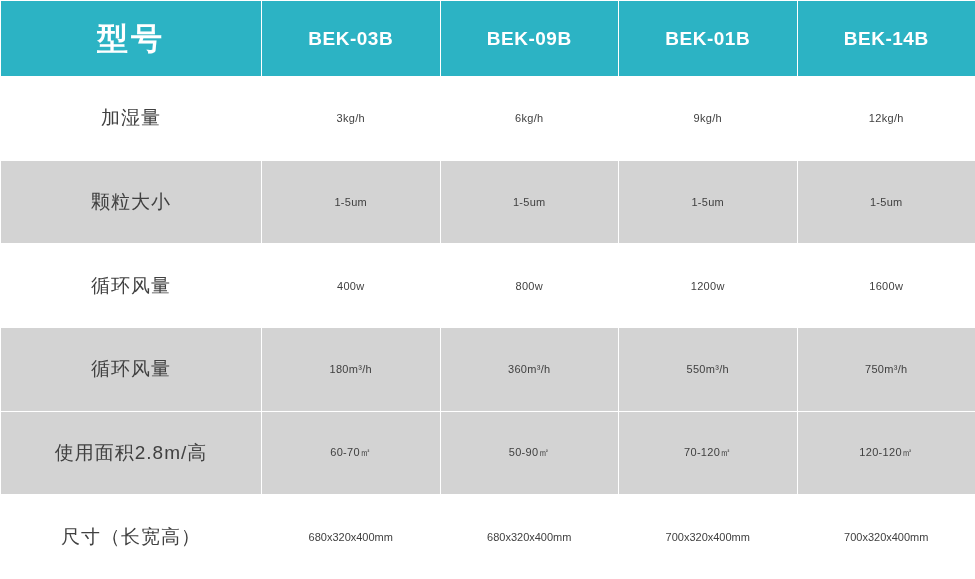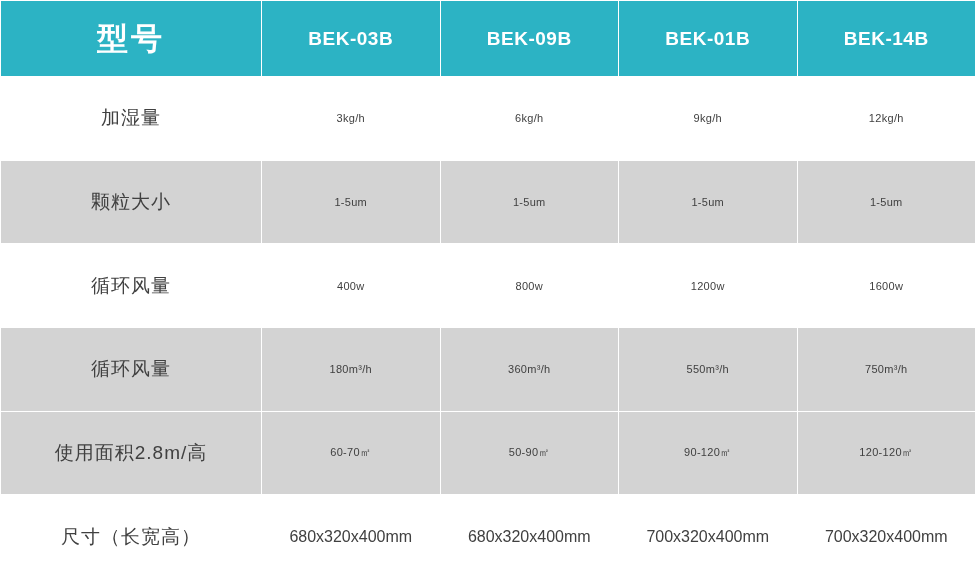--- a/index.html
+++ b/index.html
@@ -53,21 +53,21 @@
   tbody tr.even td { background: #d3d3d3; }
   tbody td.label {
     font-size: 19px;
     letter-spacing: 1px;
   }
   tbody td.value {
     font-size: 11px;
     letter-spacing: 0.3px;
   }
   tbody tr:last-child td.value {
-    font-size: 16px;
+    font-size: 11px;
     letter-spacing: 0;
   }
 </style>
 </head>
 <body>
 
 <table id="spec-table">
   <colgroup>
     <col class="c0">
     <col class="cx">
@@ -110,21 +110,21 @@
       <td class="label">循环风量</td>
       <td class="value">180m³/h</td>
       <td class="value">360m³/h</td>
       <td class="value">550m³/h</td>
       <td class="value">750m³/h</td>
     </tr>
     <tr class="even">
       <td class="label">使用面积2.8m/高</td>
       <td class="value">60-70㎡</td>
       <td class="value">50-90㎡</td>
-      <td class="value">90-120㎡</td>
+      <td class="value">70-120㎡</td>
       <td class="value">120-120㎡</td>
     </tr>
     <tr class="odd">
       <td class="label">尺寸（长宽高）</td>
       <td class="value">680x320x400mm</td>
       <td class="value">680x320x400mm</td>
       <td class="value">700x320x400mm</td>
       <td class="value">700x320x400mm</td>
     </tr>
   </tbody>

